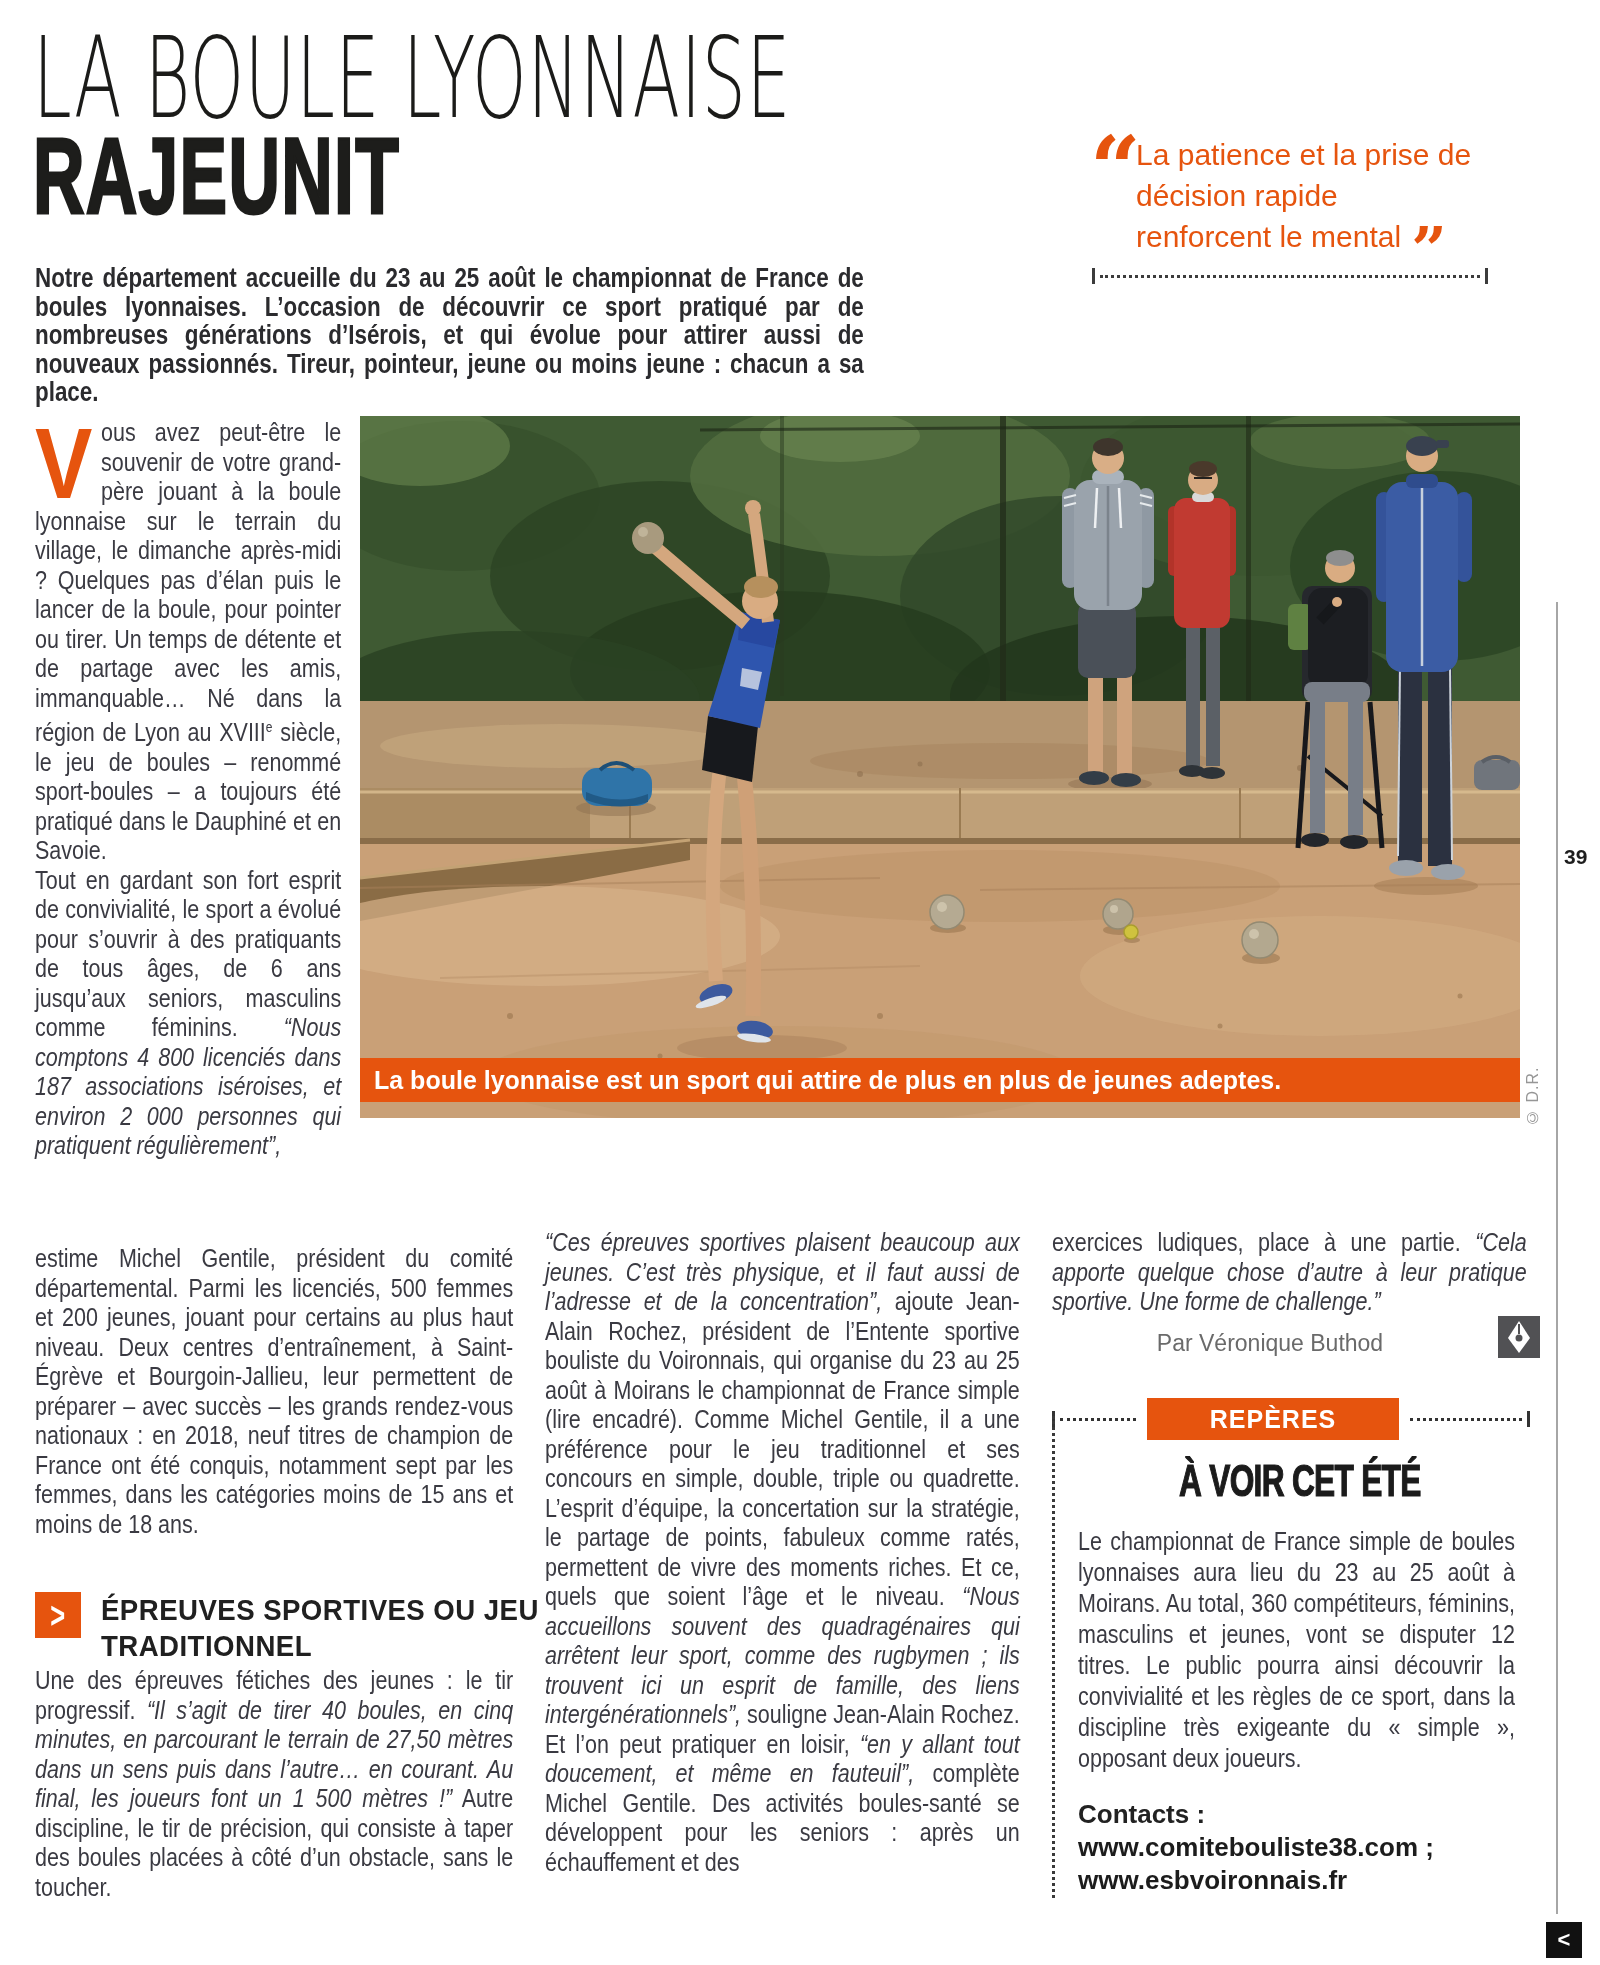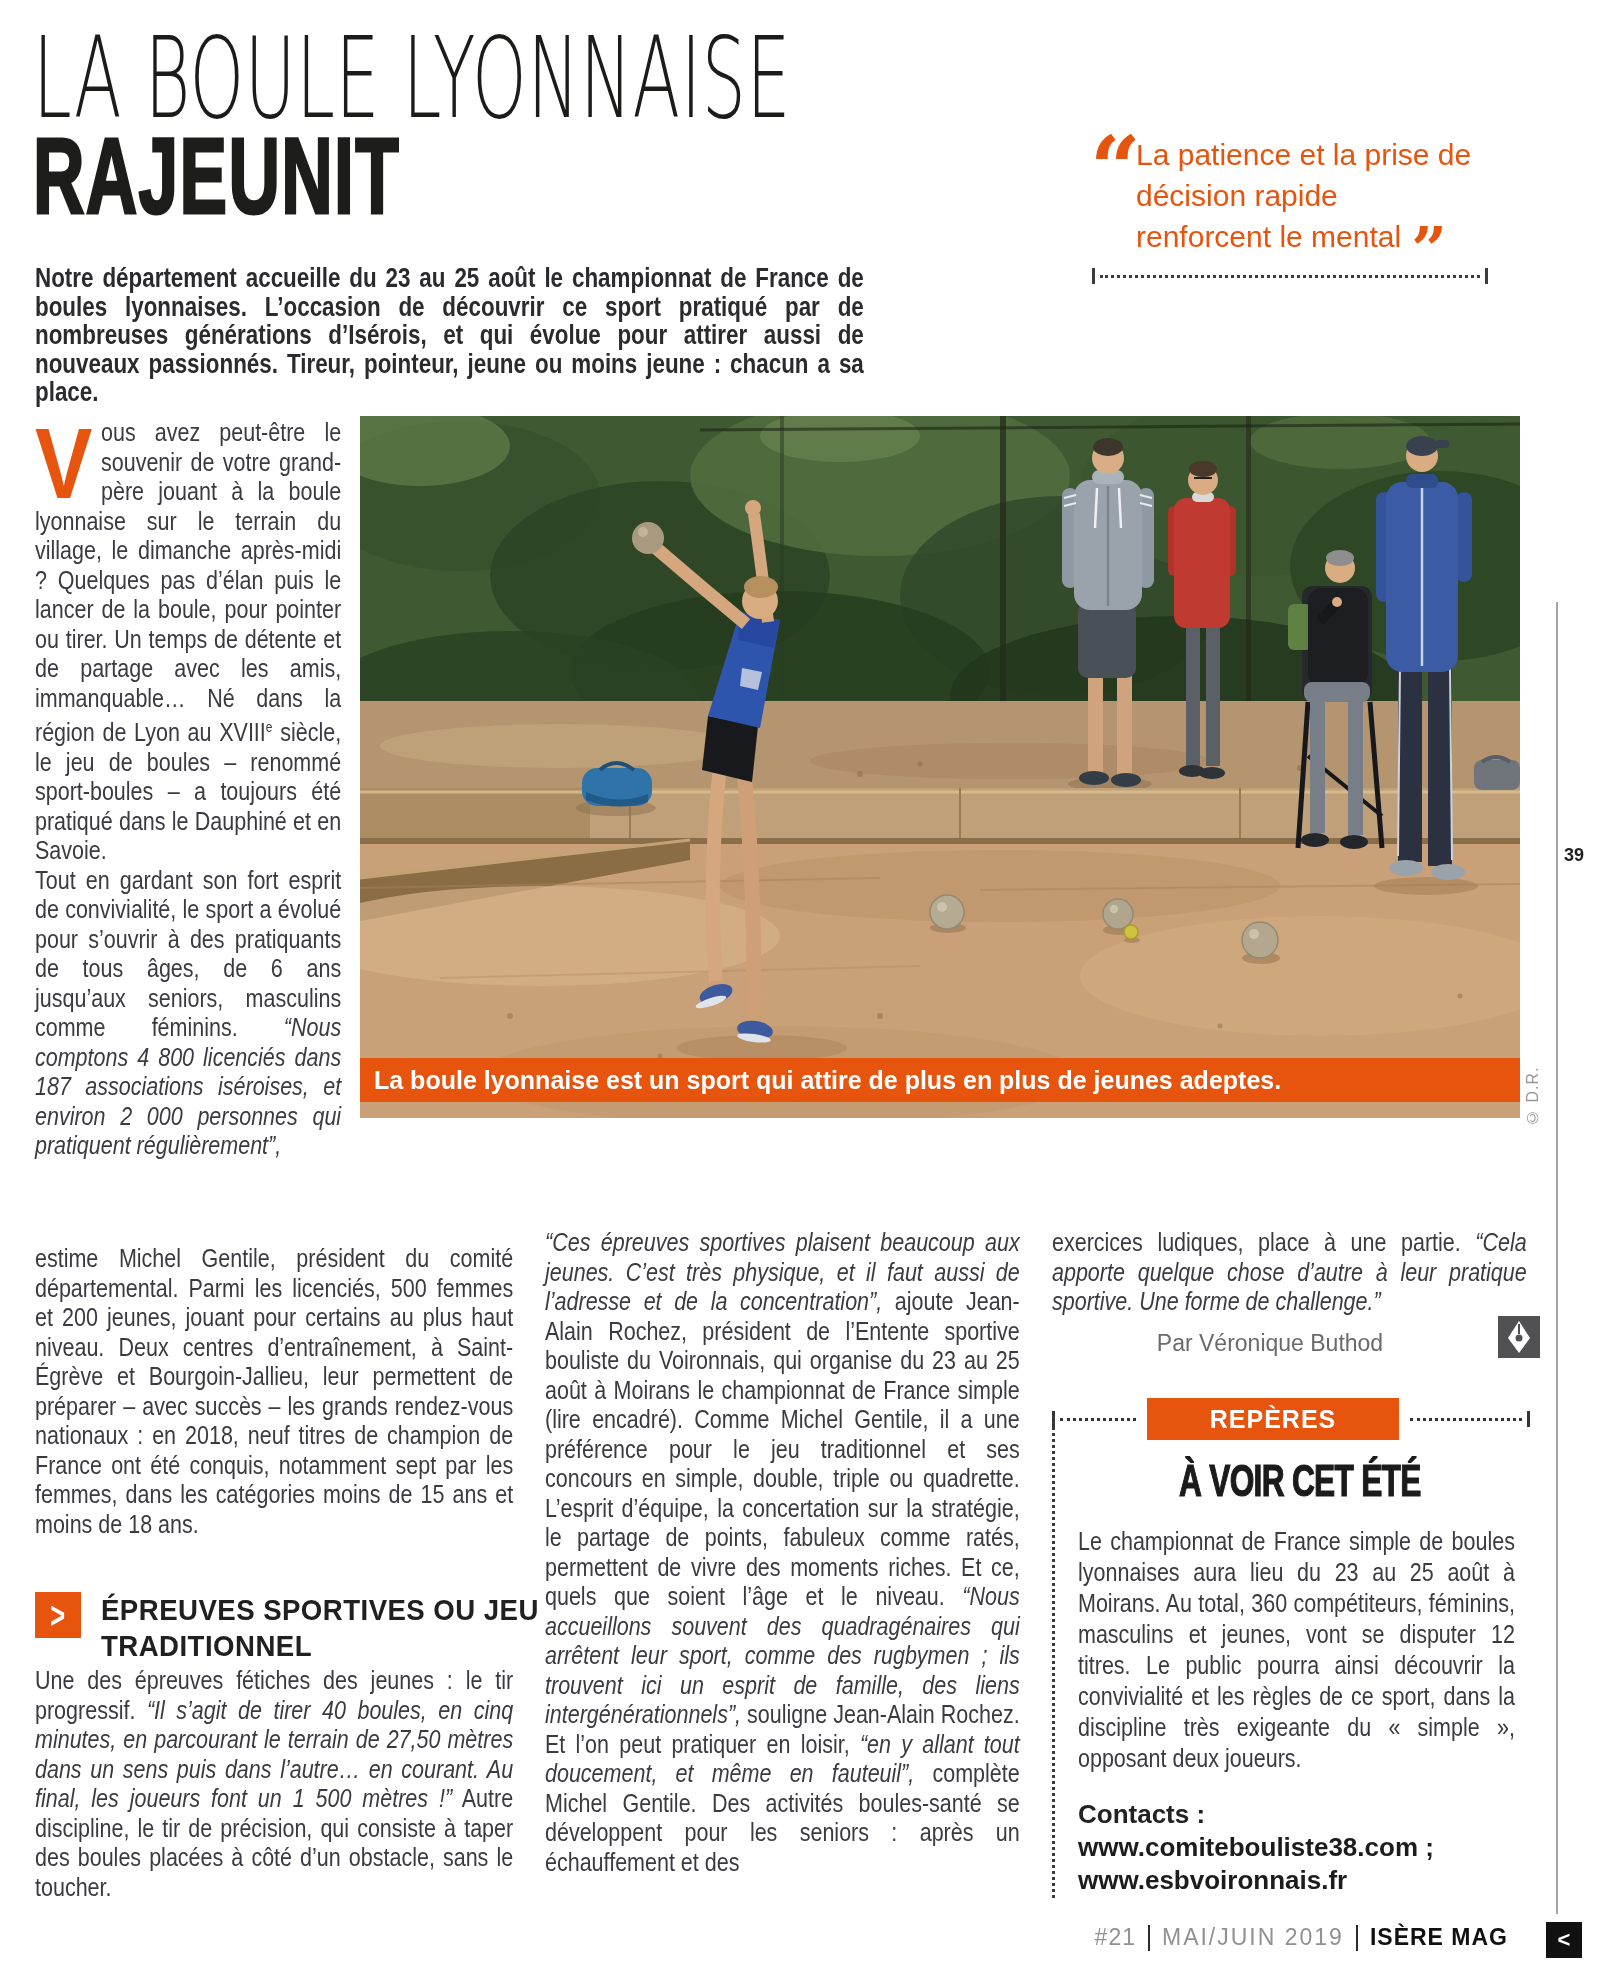--- a/index.html
+++ b/index.html
@@ -34,21 +34,21 @@
   .photo { position:absolute; left:360px; top:416px; width:1160px; height:702px; overflow:hidden; }
   .photo svg { display:block; width:100%; height:100%; }
   .caption { position:absolute; left:360px; top:1058px; width:1160px; height:44px;
              background:#e6540e; color:#fff; font-weight:700; font-size:25px;
              line-height:44px; padding-left:14px; box-sizing:border-box; }
   .credit { position:absolute; left:1524px; top:1016px; height:110px;
             writing-mode:vertical-rl; transform:rotate(180deg);
             font-size:16px; color:#969696; letter-spacing:1px; }
 
   .pagerule { position:absolute; left:1556px; top:602px; width:2px; height:1312px; background:#a6a6a6; }
-  .pagenum  { position:absolute; left:1564px; top:845px; font-size:18px; font-weight:700; color:#1e1e1e; }
+  .pagenum  { position:absolute; left:1564px; top:845px; font-size:21px; font-weight:700; color:#1e1e1e; }
 
   
   .body-text { position:absolute; font-size:25px; line-height:29.5px; color:#3a3a42;
                text-align:justify; transform:scale(0.86,1); transform-origin:left top; }
   .body-text p { margin:0; }
   .it { font-style:italic; }
   .sup { font-size:14px; vertical-align:9px; }
   .dropcap { float:left; font-size:100px; line-height:82px; font-weight:700;
              color:#e6540e; margin:4px 10px 0 0; }
   .col1a { left:35px; top:418px; width:356px; }
@@ -352,22 +352,15 @@
   </div>
   <div class="rep-vline"></div>
   <div class="rep-title"><span>À VOIR CET ÉTÉ</span></div>
   <div class="body-text rep-body">Le championnat de France simple de boules lyonnaises aura lieu du 23 au 25 août à Moirans. Au total, 360 compétiteurs, féminins, masculins et jeunes, vont se disputer 12 titres. Le public pourra ainsi découvrir la convivialité et les règles de ce sport, dans la discipline très exigeante du « simple », opposant deux joueurs.</div>
   <div class="contacts">
     <div class="c-label">Contacts :</div>
     <div class="c-url">www.comitebouliste38.com ;</div>
     <div class="c-url">www.esbvoironnais.fr</div>
   </div>
 
-  <div class="footer">
-    <span class="f-issue">#21</span>
-    <span class="fsep"></span>
-    <span class="f-date">MAI/JUIN 2019</span>
-    <span class="fsep"></span>
-    <span class="f-mag">ISÈRE MAG</span>
-  </div>
   <div class="nav-box">&lt;</div>
 
 </div>
 
 </body></html>

